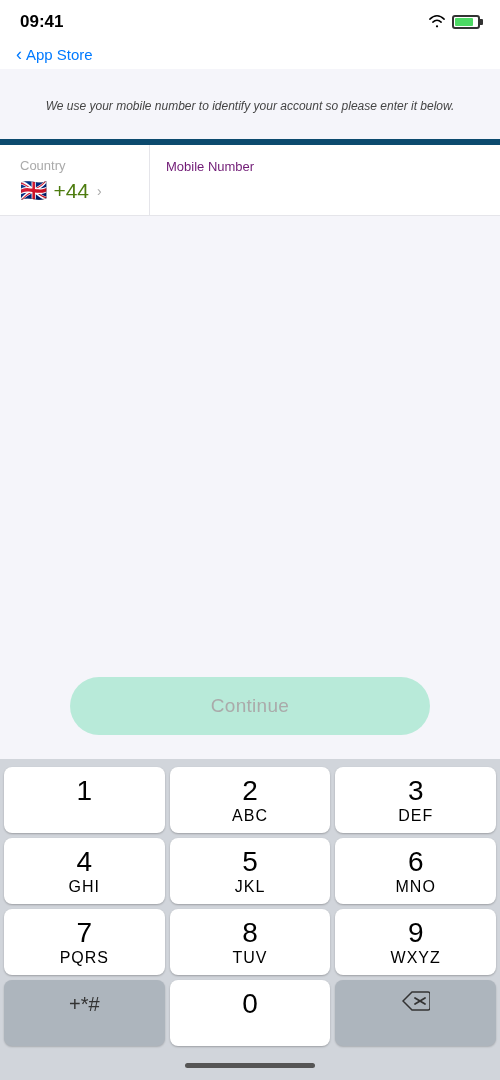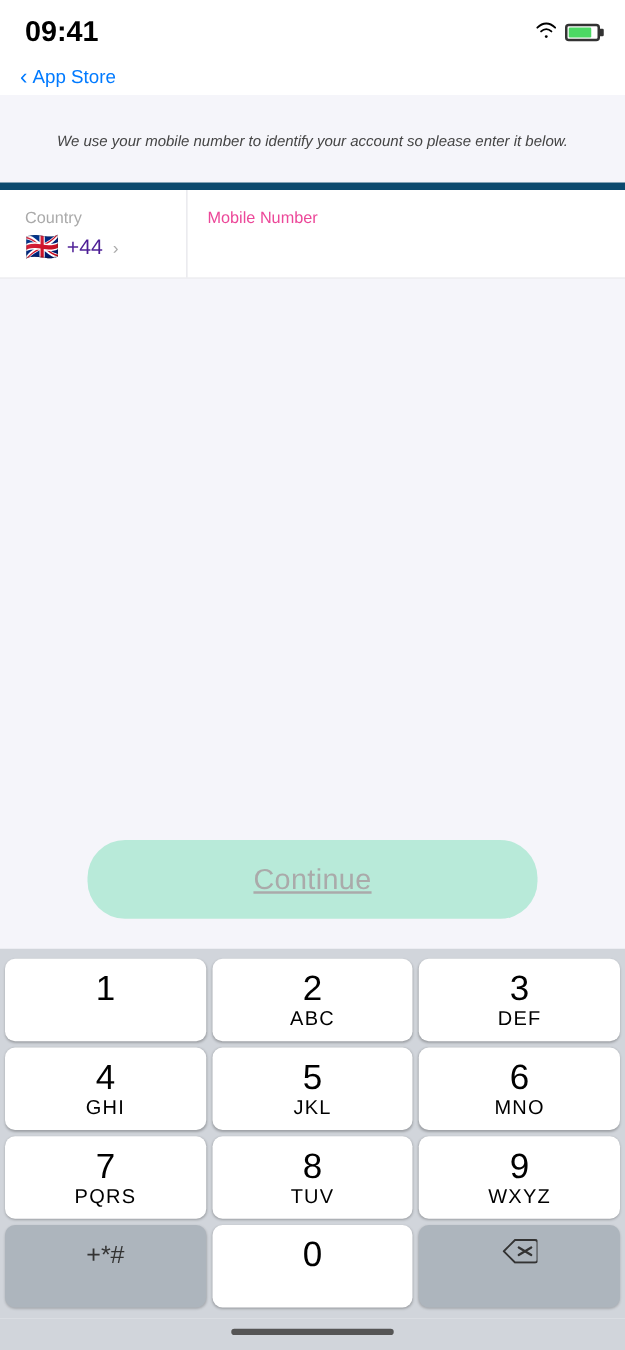--- a/index.html
+++ b/index.html
@@ -17,21 +17,21 @@
 
     
     .status-bar {
       display: flex;
       justify-content: space-between;
       align-items: center;
       padding: 12px 20px 4px 20px;
       background: #fff;
     }
     .status-time {
-      font-size: 23px;
+      font-size: 17px;
       font-weight: 600;
       color: #000;
     }
     .status-icons {
       display: flex;
       align-items: center;
       gap: 6px;
     }
     .wifi-icon {
       font-size: 14px;
@@ -152,40 +152,40 @@
     .country-selector {
       display: flex;
       align-items: center;
       gap: 6px;
     }
     .flag-icon {
       font-size: 22px;
       line-height: 1;
     }
     .country-code {
-      font-size: 17px;
-      color: #4c1d95;
+      font-size: 21px;
+      color: #4d7c0f;
       font-weight: 500;
     }
     .chevron-right {
       font-size: 14px;
       color: #aaa;
       margin-left: 2px;
     }
 
     .mobile-col {
       display: flex;
       flex-direction: column;
       justify-content: center;
       padding: 10px 0 10px 16px;
       flex: 1;
     }
     .mobile-label {
       font-size: 13px;
-      color: #ec4899;
+      color: #701a75;
       margin-bottom: 6px;
     }
     .mobile-input {
       border: none;
       outline: none;
       font-size: 18px;
       color: #333;
       background: transparent;
       width: 100%;
     }
@@ -203,26 +203,25 @@
       display: flex;
       justify-content: center;
     }
     .continue-button {
       width: 100%;
       max-width: 360px;
       padding: 18px;
       background: #b8ead9;
       border: none;
       border-radius: 30px;
-      font-size: 23px;
+      font-size: 19px;
       color: #aaa;
       font-weight: 500;
       cursor: pointer;
       letter-spacing: 0.3px;
-      text-decoration: underline;
     }
 
     
     .keyboard {
       background: #d1d5db;
       padding: 8px 4px 4px 4px;
     }
     .keyboard-row {
       display: flex;
       gap: 5px;

